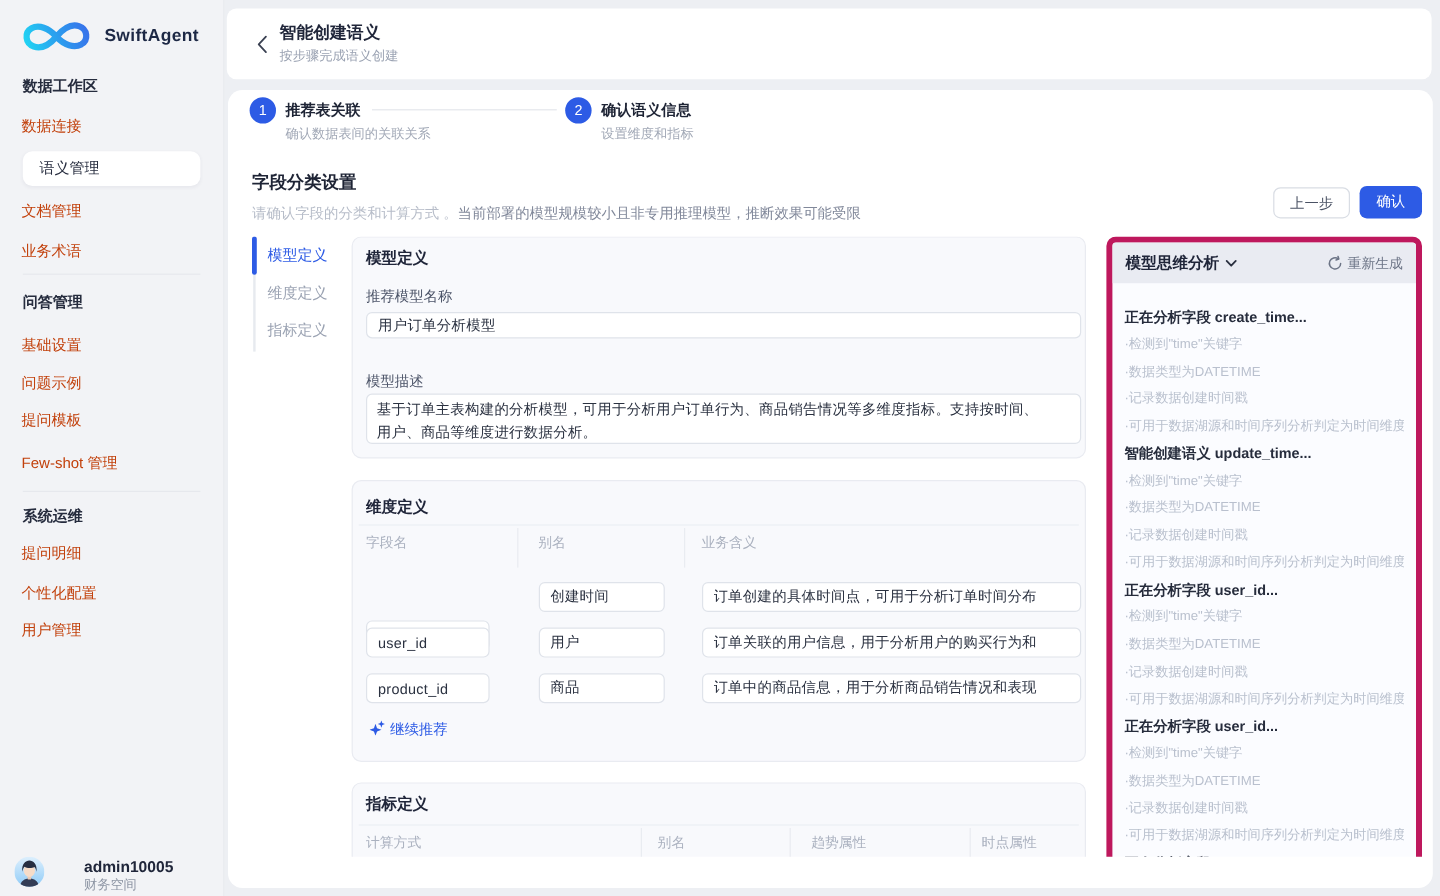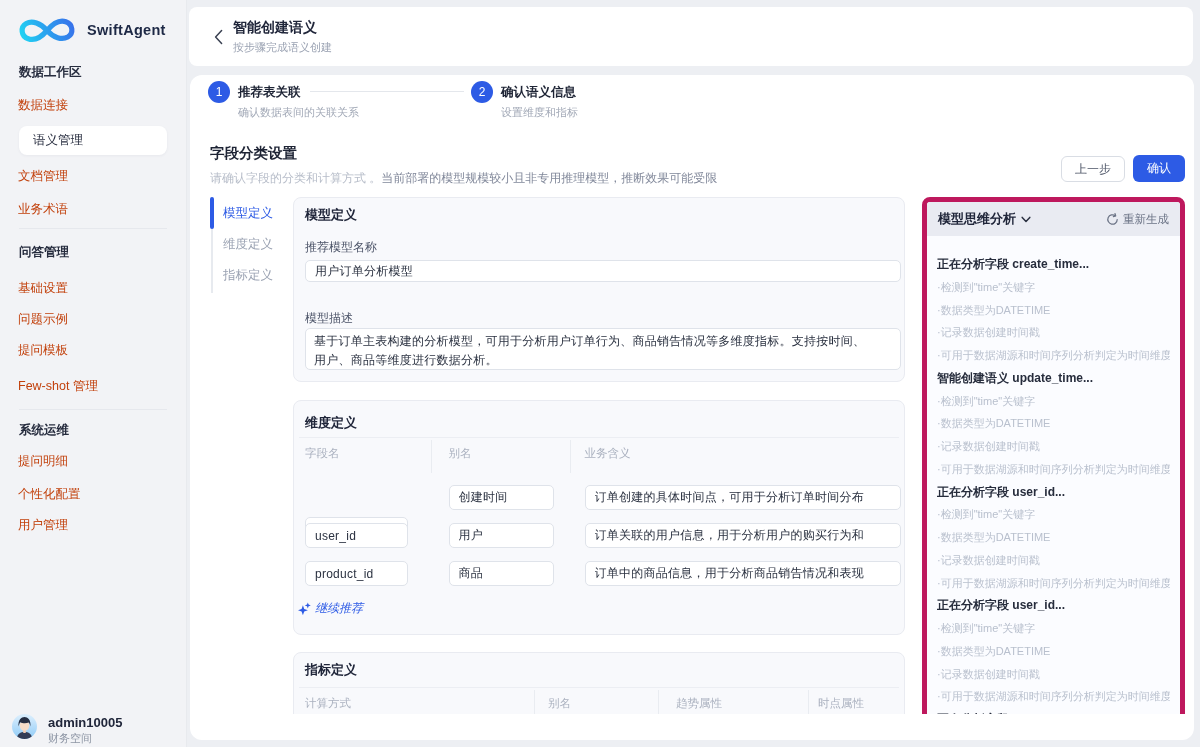--- a/index.html
+++ b/index.html
@@ -21,21 +21,21 @@
   .brand-name { font-size:14.5px; font-weight:700; color:#1d2845; letter-spacing:.3px; margin-left:7px;text-align:center; }
   .nav-row { position:absolute; left:0; width:187px; height:30px; line-height:30px; font-size:12.5px; white-space:nowrap; }
   .nav-sec { padding-left:19px; font-weight:600; color:#262c3e; }
   .nav-item { padding-left:18px; color:#c2410c; cursor:pointer; }
   .nav-item.active {
     left:19px; width:148px; padding-left:14px; height:29px; line-height:29px;
     background:#ffffff; border-radius:8px; color:#272d3f;
     box-shadow:0 1px 3px rgba(30,40,70,.05);
   }
   .nav-divider { position:absolute; left:19px; width:148px; height:1px; background:#e6e8ed; }
-  .user-box { position:absolute; left:12px; top:714px; display:flex; }
+  .user-box { position:absolute; left:12px; top:714px; display:flex;gap:22px; }
   .user-meta { margin-left:11px; }
   .user-name { font-size:13px; font-weight:700; color:#20263a; line-height:13px; margin-top:2px; }
   .user-space { font-size:11px; color:#8d95a4; line-height:12px; margin-top:3px; }
   
   .header-card {
     position:absolute; left:189px; top:7px; width:1004px; height:59px;
     background:#fff; border-radius:8px;
   }
   .back-btn { position:absolute; left:19px; top:19px; width:20px; height:22px; display:flex; align-items:center; justify-content:center; cursor:pointer; }
   .hdr-title { position:absolute; left:44px; top:12px; font-size:14px; font-weight:700; color:#20263a; line-height:17px; }
@@ -77,21 +77,21 @@
     font-size:12px; letter-spacing:0.25px; color:#2a3140; padding:0 9px; font-family:inherit; outline:none; display:block;
   }
   .tarea {
     position:absolute; background:#fff; border:1px solid #dfe3ea; border-radius:5px;
     font-size:12px; letter-spacing:0.25px; color:#2a3140; padding:3px 28px 3px 8px; line-height:18.5px; font-family:inherit;
     resize:none; outline:none; overflow:hidden; display:block;
   }
   .panel-divider { position:absolute; left:5px; right:5px; height:1px; background:#eceef3; }
   .col-h { position:absolute; font-size:11.5px; color:#aab1bf; line-height:16px; }
   .col-sep { position:absolute; width:1px; height:33px; background:#e9ecf1; }
-  .more-link { position:absolute; left:4px; display:flex; align-items:center; cursor:pointer;font-style:italic; }
+  .more-link { position:absolute; left:14px; display:flex; align-items:flex-start; cursor:pointer; }
   .more-link span { font-size:12px; color:var(--accent); margin-left:4px; line-height:16px; }
   
   .analysis {
     position:absolute; left:732px; top:0; width:263px; height:540px;
     background:#fbfcff; border:5px solid #be185d; border-radius:8px 8px 0 0; overflow:hidden;
   }
   .analysis-head {
     height:34px; background:#e9ebf2; display:flex; align-items:center; padding:0 11px;
   }
   .analysis-title { font-size:13px; font-weight:700; color:#20263a; }

